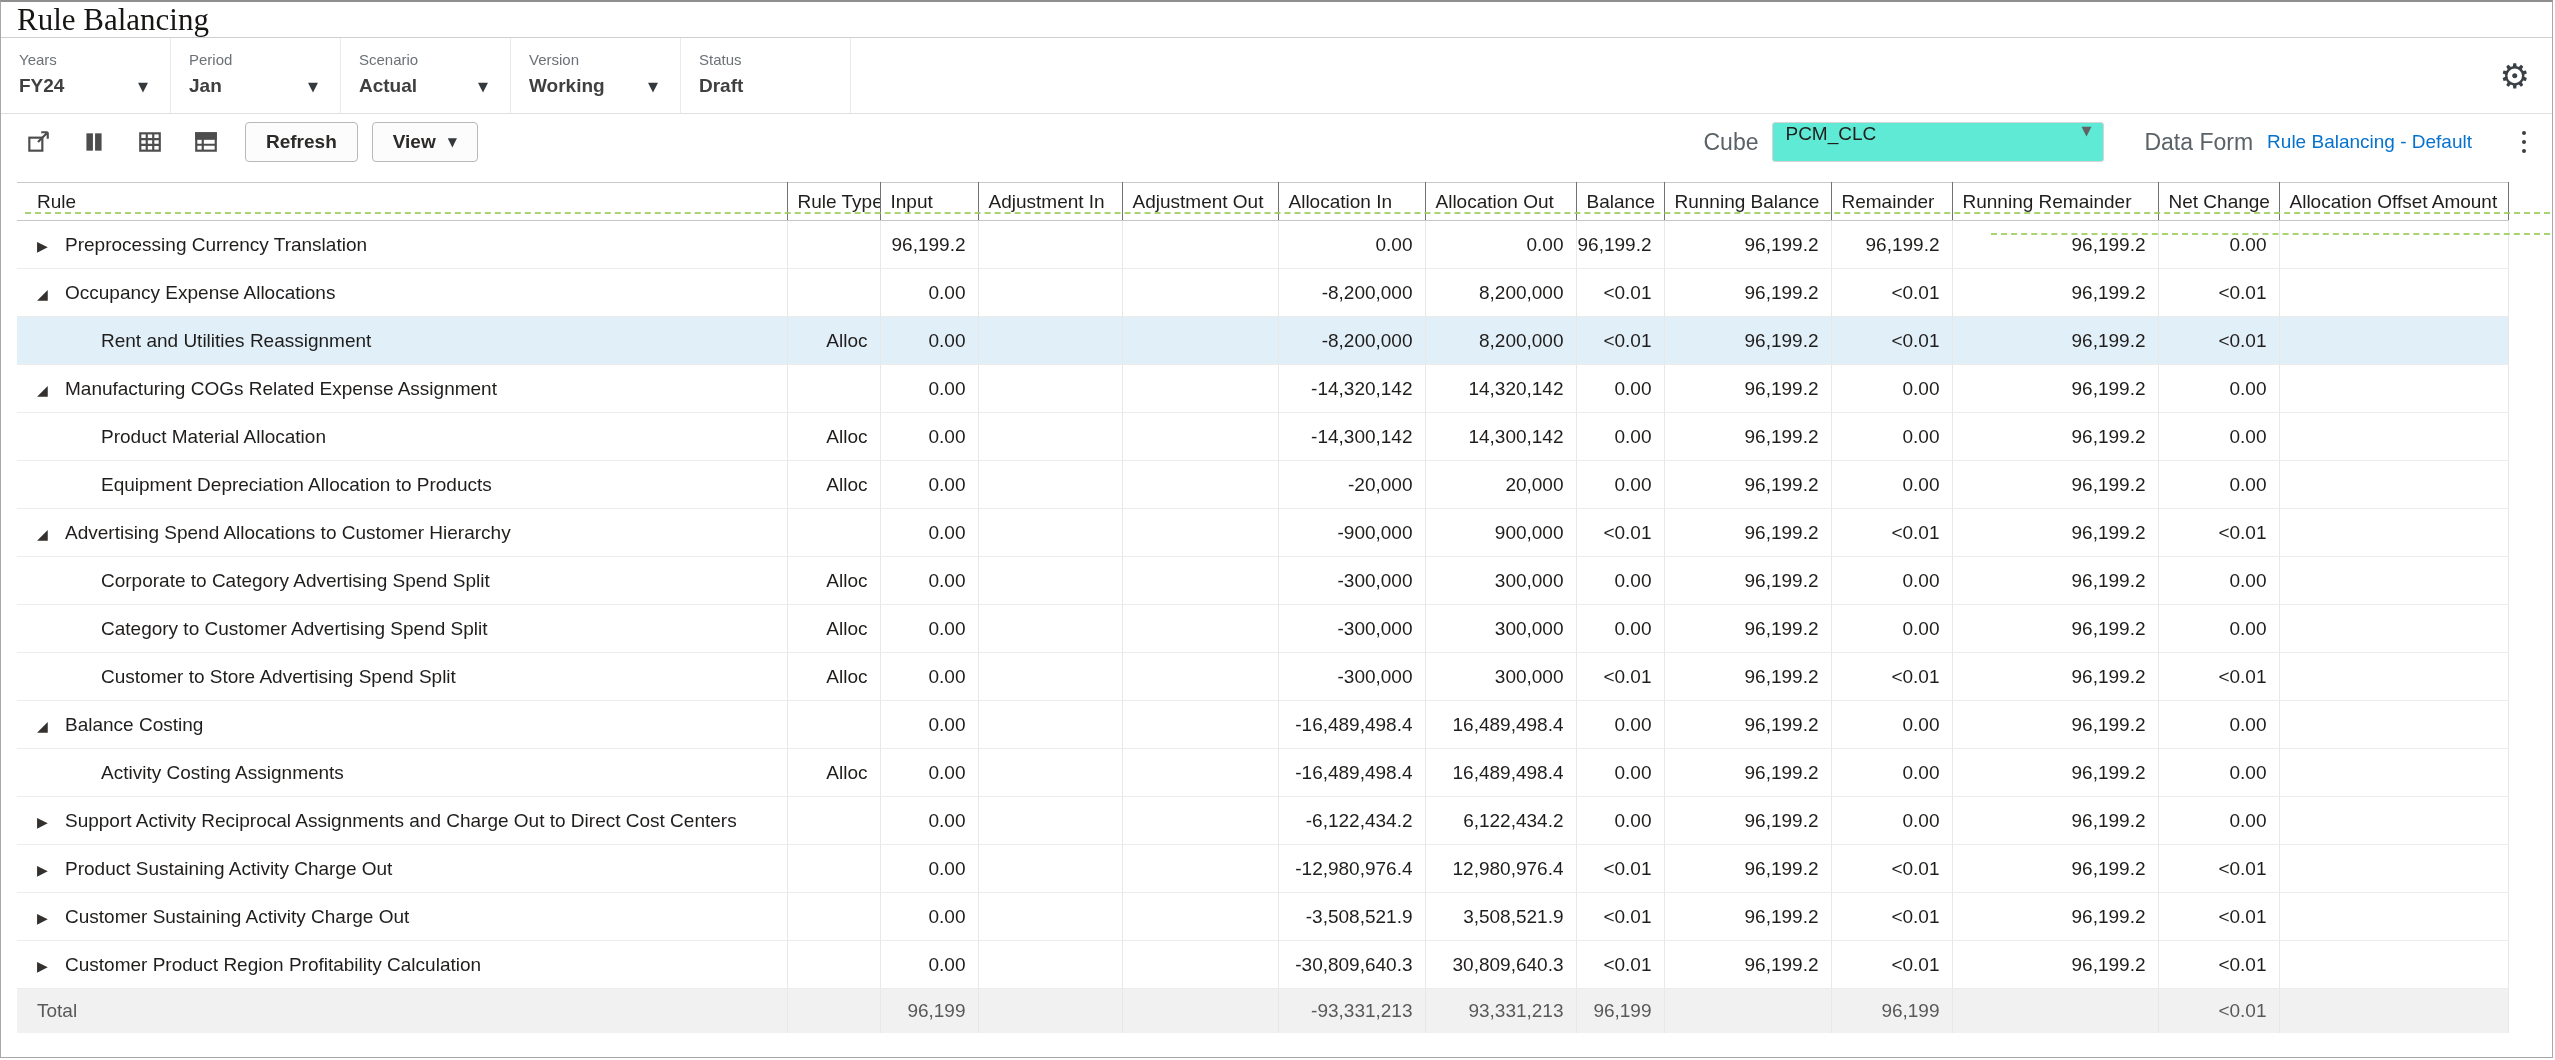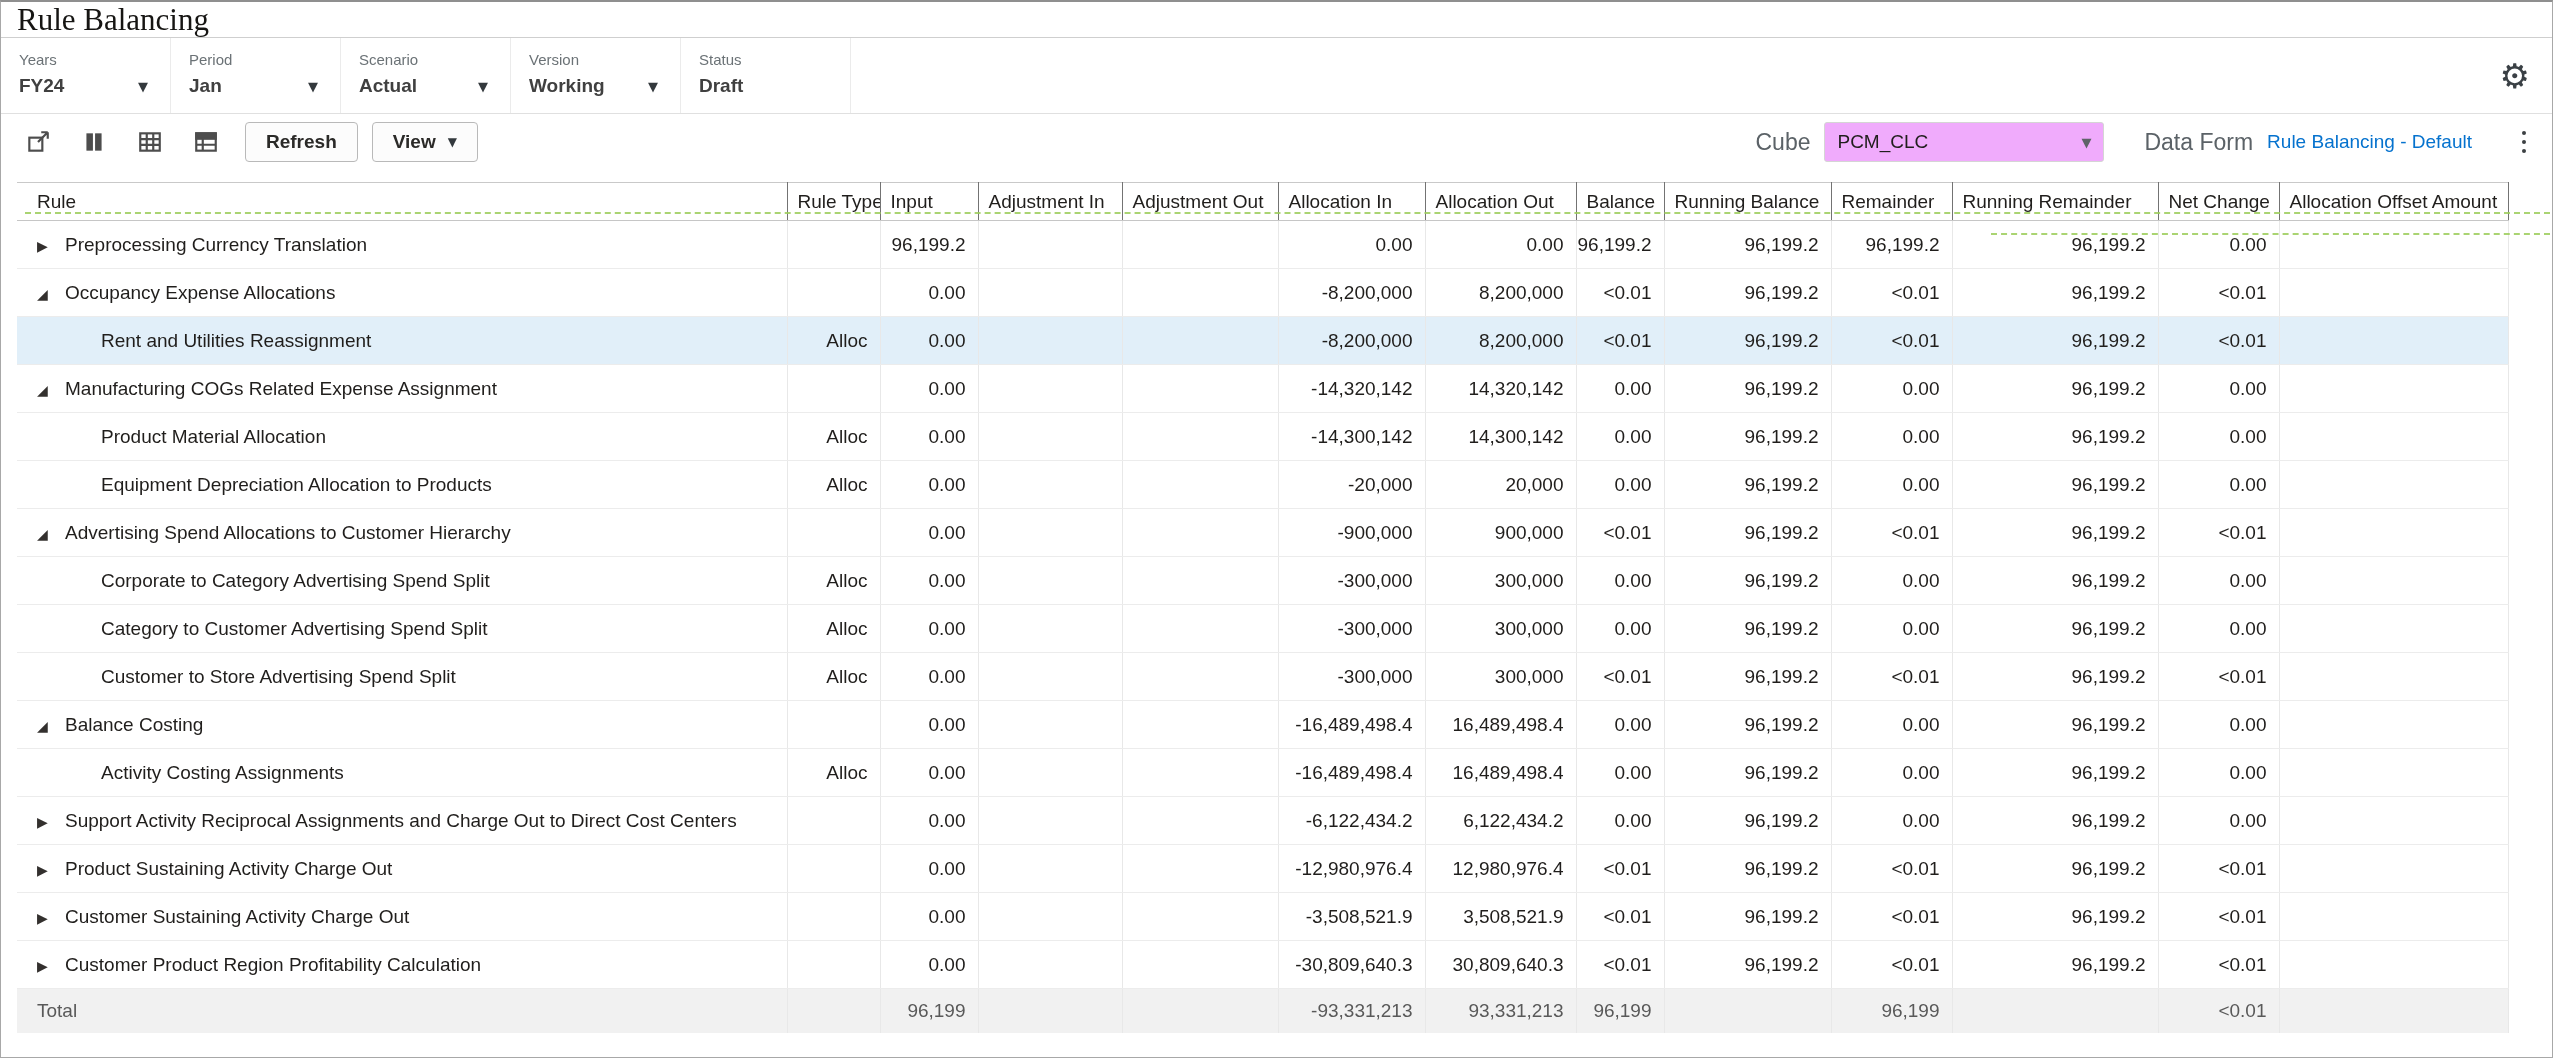--- a/index.html
+++ b/index.html
@@ -21,21 +21,21 @@
   .pov-gear { margin-left:auto; align-self:center; padding-right:22px; font-size:34px; color:#3a4045; font-family:"DejaVu Sans", sans-serif; cursor:pointer; line-height:1; }
 
   
   .toolbar { height:56px; display:flex; align-items:center; padding:0 18px 0 20px; }
   .tb-icon { width:34px; height:34px; display:flex; align-items:center; justify-content:center; margin-right:22px; cursor:pointer; }
   .tb-icon svg { display:block; }
   .btn { display:inline-flex; align-items:center; height:40px; padding:16px 20px; border:1px solid #b9b9b9; border-radius:4px; background:#fcfcfc; font-size:19px; font-weight:bold; color:#2b2a28; margin-right:14px; cursor:pointer; }
   .btn .caret { font-size:12px; margin-left:12px; color:#33393d; font-family:"DejaVu Sans", sans-serif; }
   .tb-right { margin-left:auto; display:flex; align-items:center; }
   .tb-label { font-size:23px; color:#5b6267; margin-right:14px; }
-  .cube-select { width:280px; height:40px; border:1px solid #d5d5d5; border-radius:3px; background:#f0abfc; display:flex; align-items:center; padding:0 12px; cursor:pointer; margin-right:40px; }
+  .cube-select { width:332px; height:40px; border:1px solid #d5d5d5; border-radius:3px; background:#5eead4; display:flex; padding:0 12px; cursor:pointer; margin-right:40px; }
   .cube-value { font-size:19px; color:#201e1c; }
   .cube-caret { margin-left:auto; font-size:13px; color:#5f6368; font-family:"DejaVu Sans", sans-serif; }
   .df-link { font-size:19px; color:#0572ce; margin-right:42px; cursor:pointer; text-decoration:none; }
   .kebab { display:flex; flex-direction:column; gap:5px; padding:6px 8px; cursor:pointer; }
   .kebab i { width:4px; height:4px; border-radius:50%; background:#3c4043; display:block; }
 
   
   .grid-wrap { margin:12px 0 0 16px; }
   table.grid { border-collapse:collapse; table-layout:fixed; width:2491px; font-size:19px; }
   .grid th { height:38px; font-weight:normal; text-align:left; color:#201e1c; padding:0 8px 0 10px; border-top:1px solid #c9c9c9; border-bottom:1px solid #c6c6c6; border-right:1px solid #737373; white-space:nowrap; overflow:hidden; background:#fff; }

